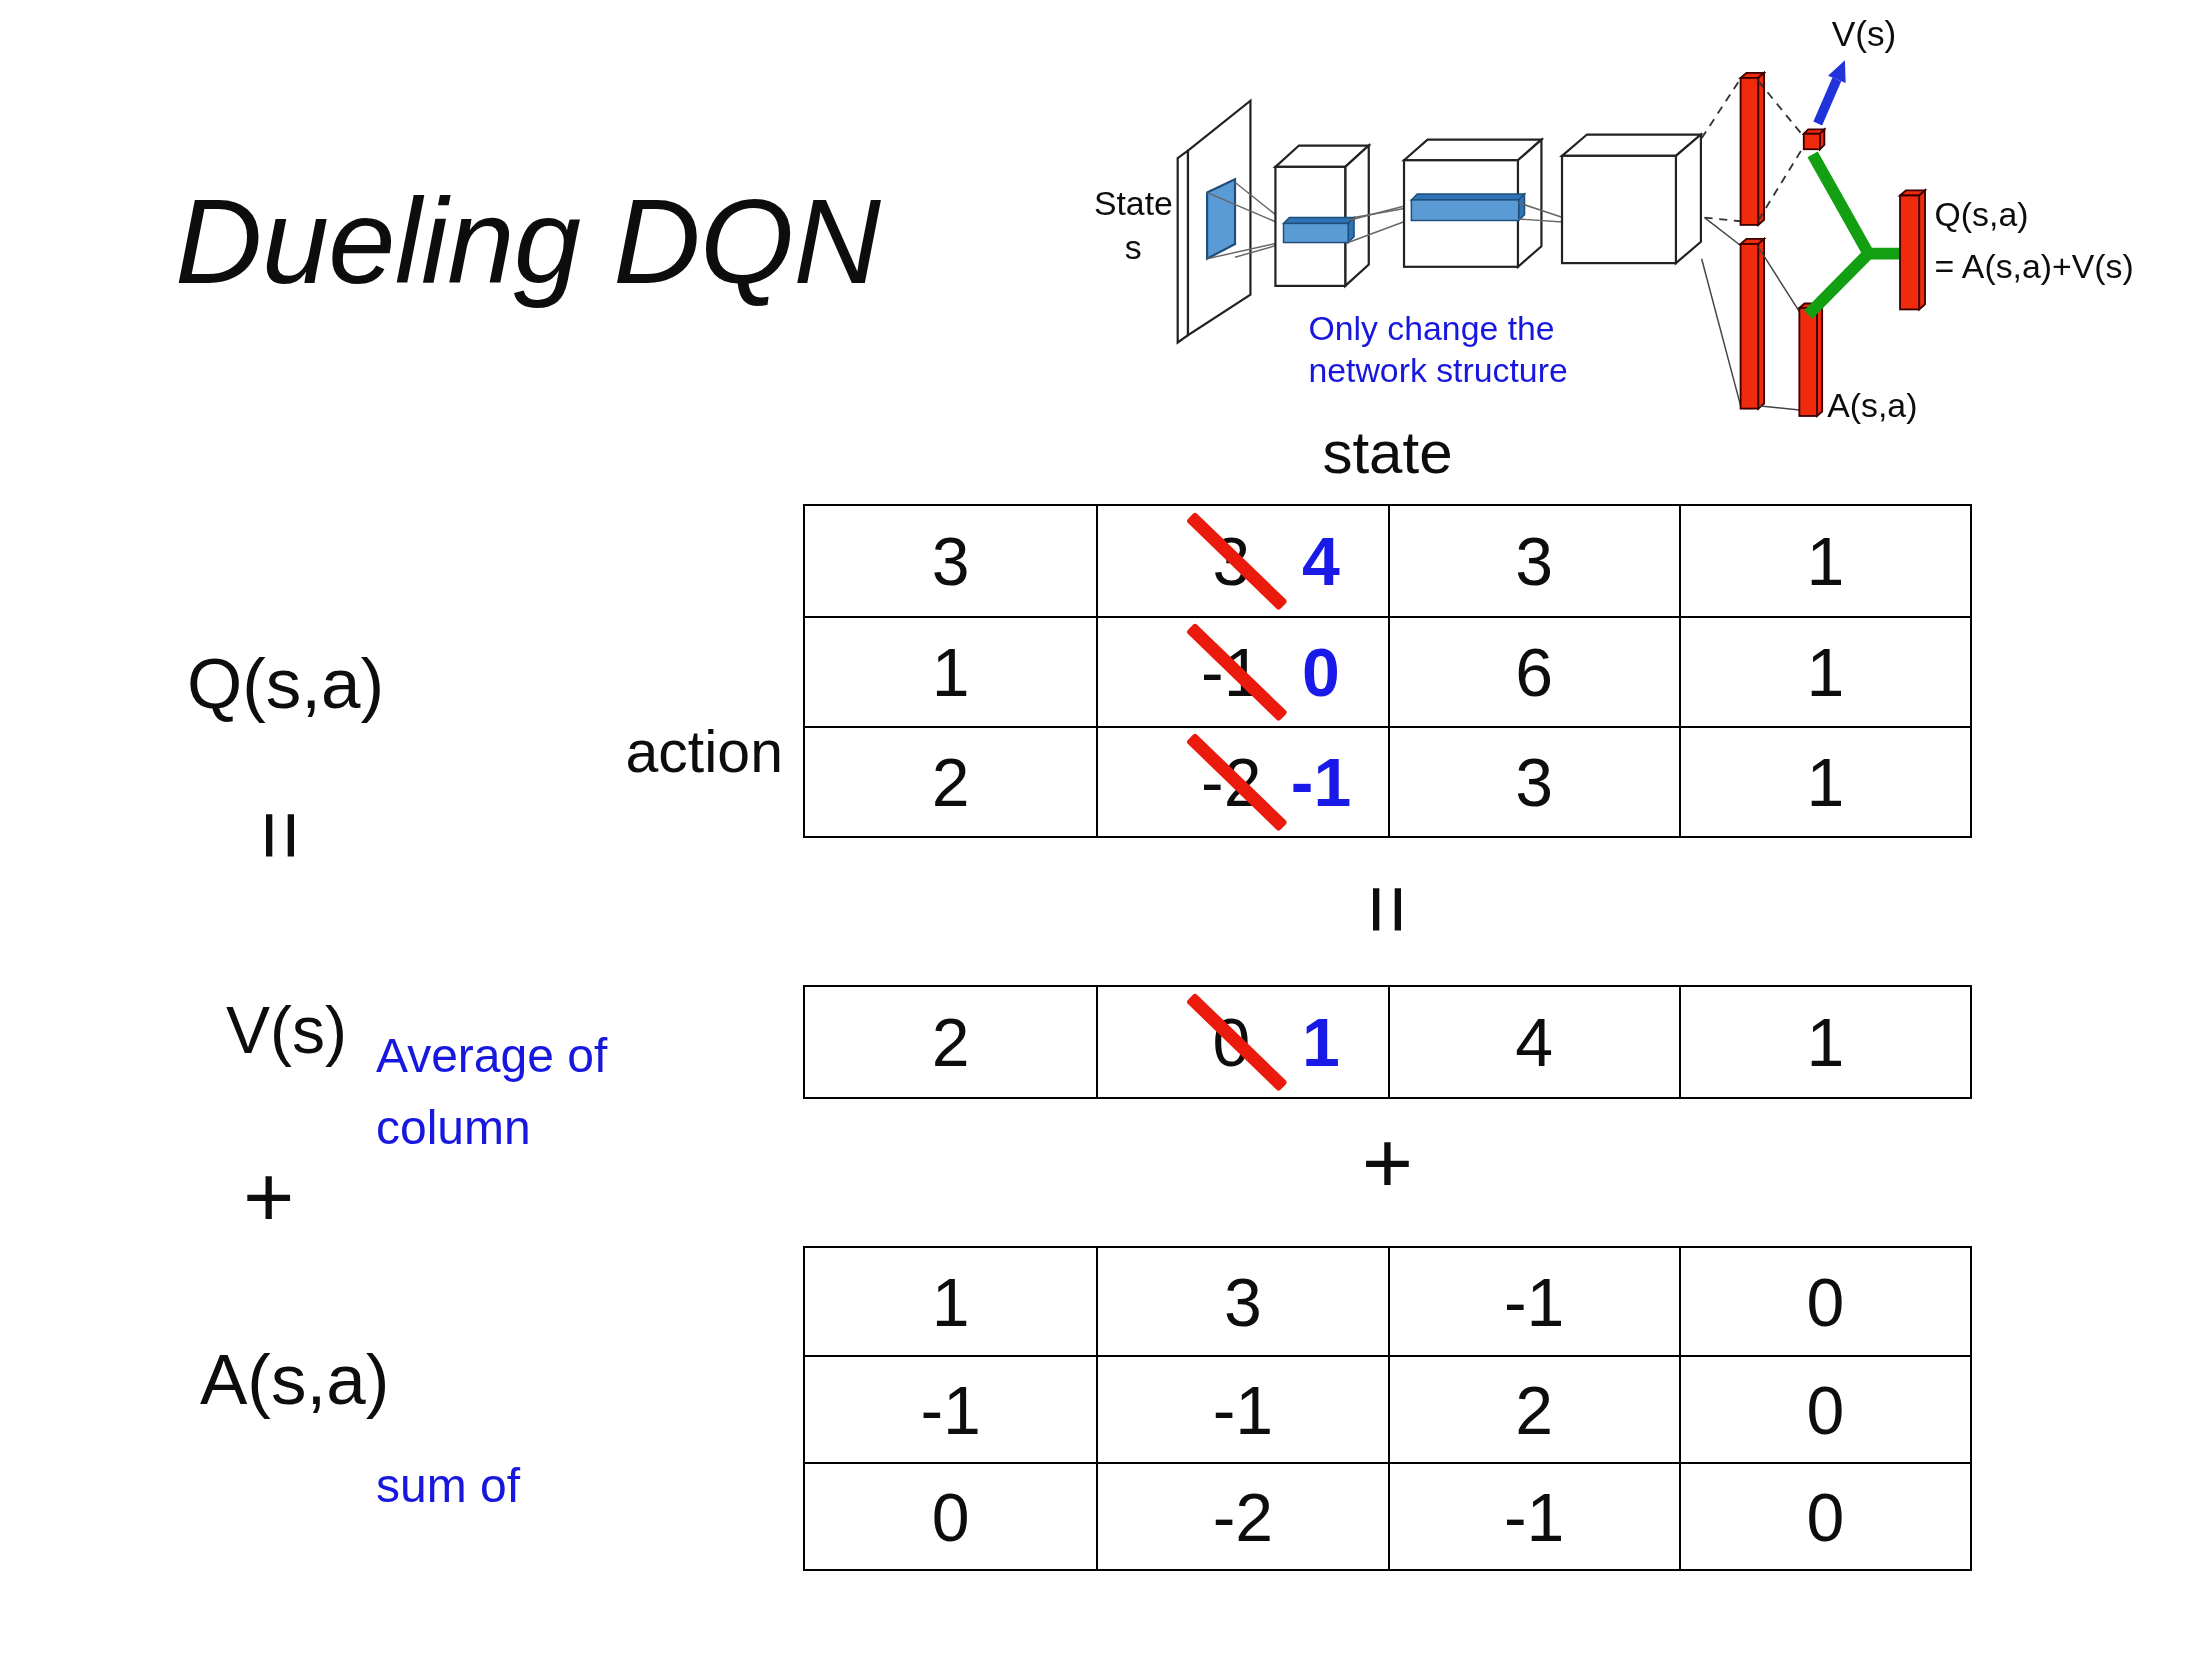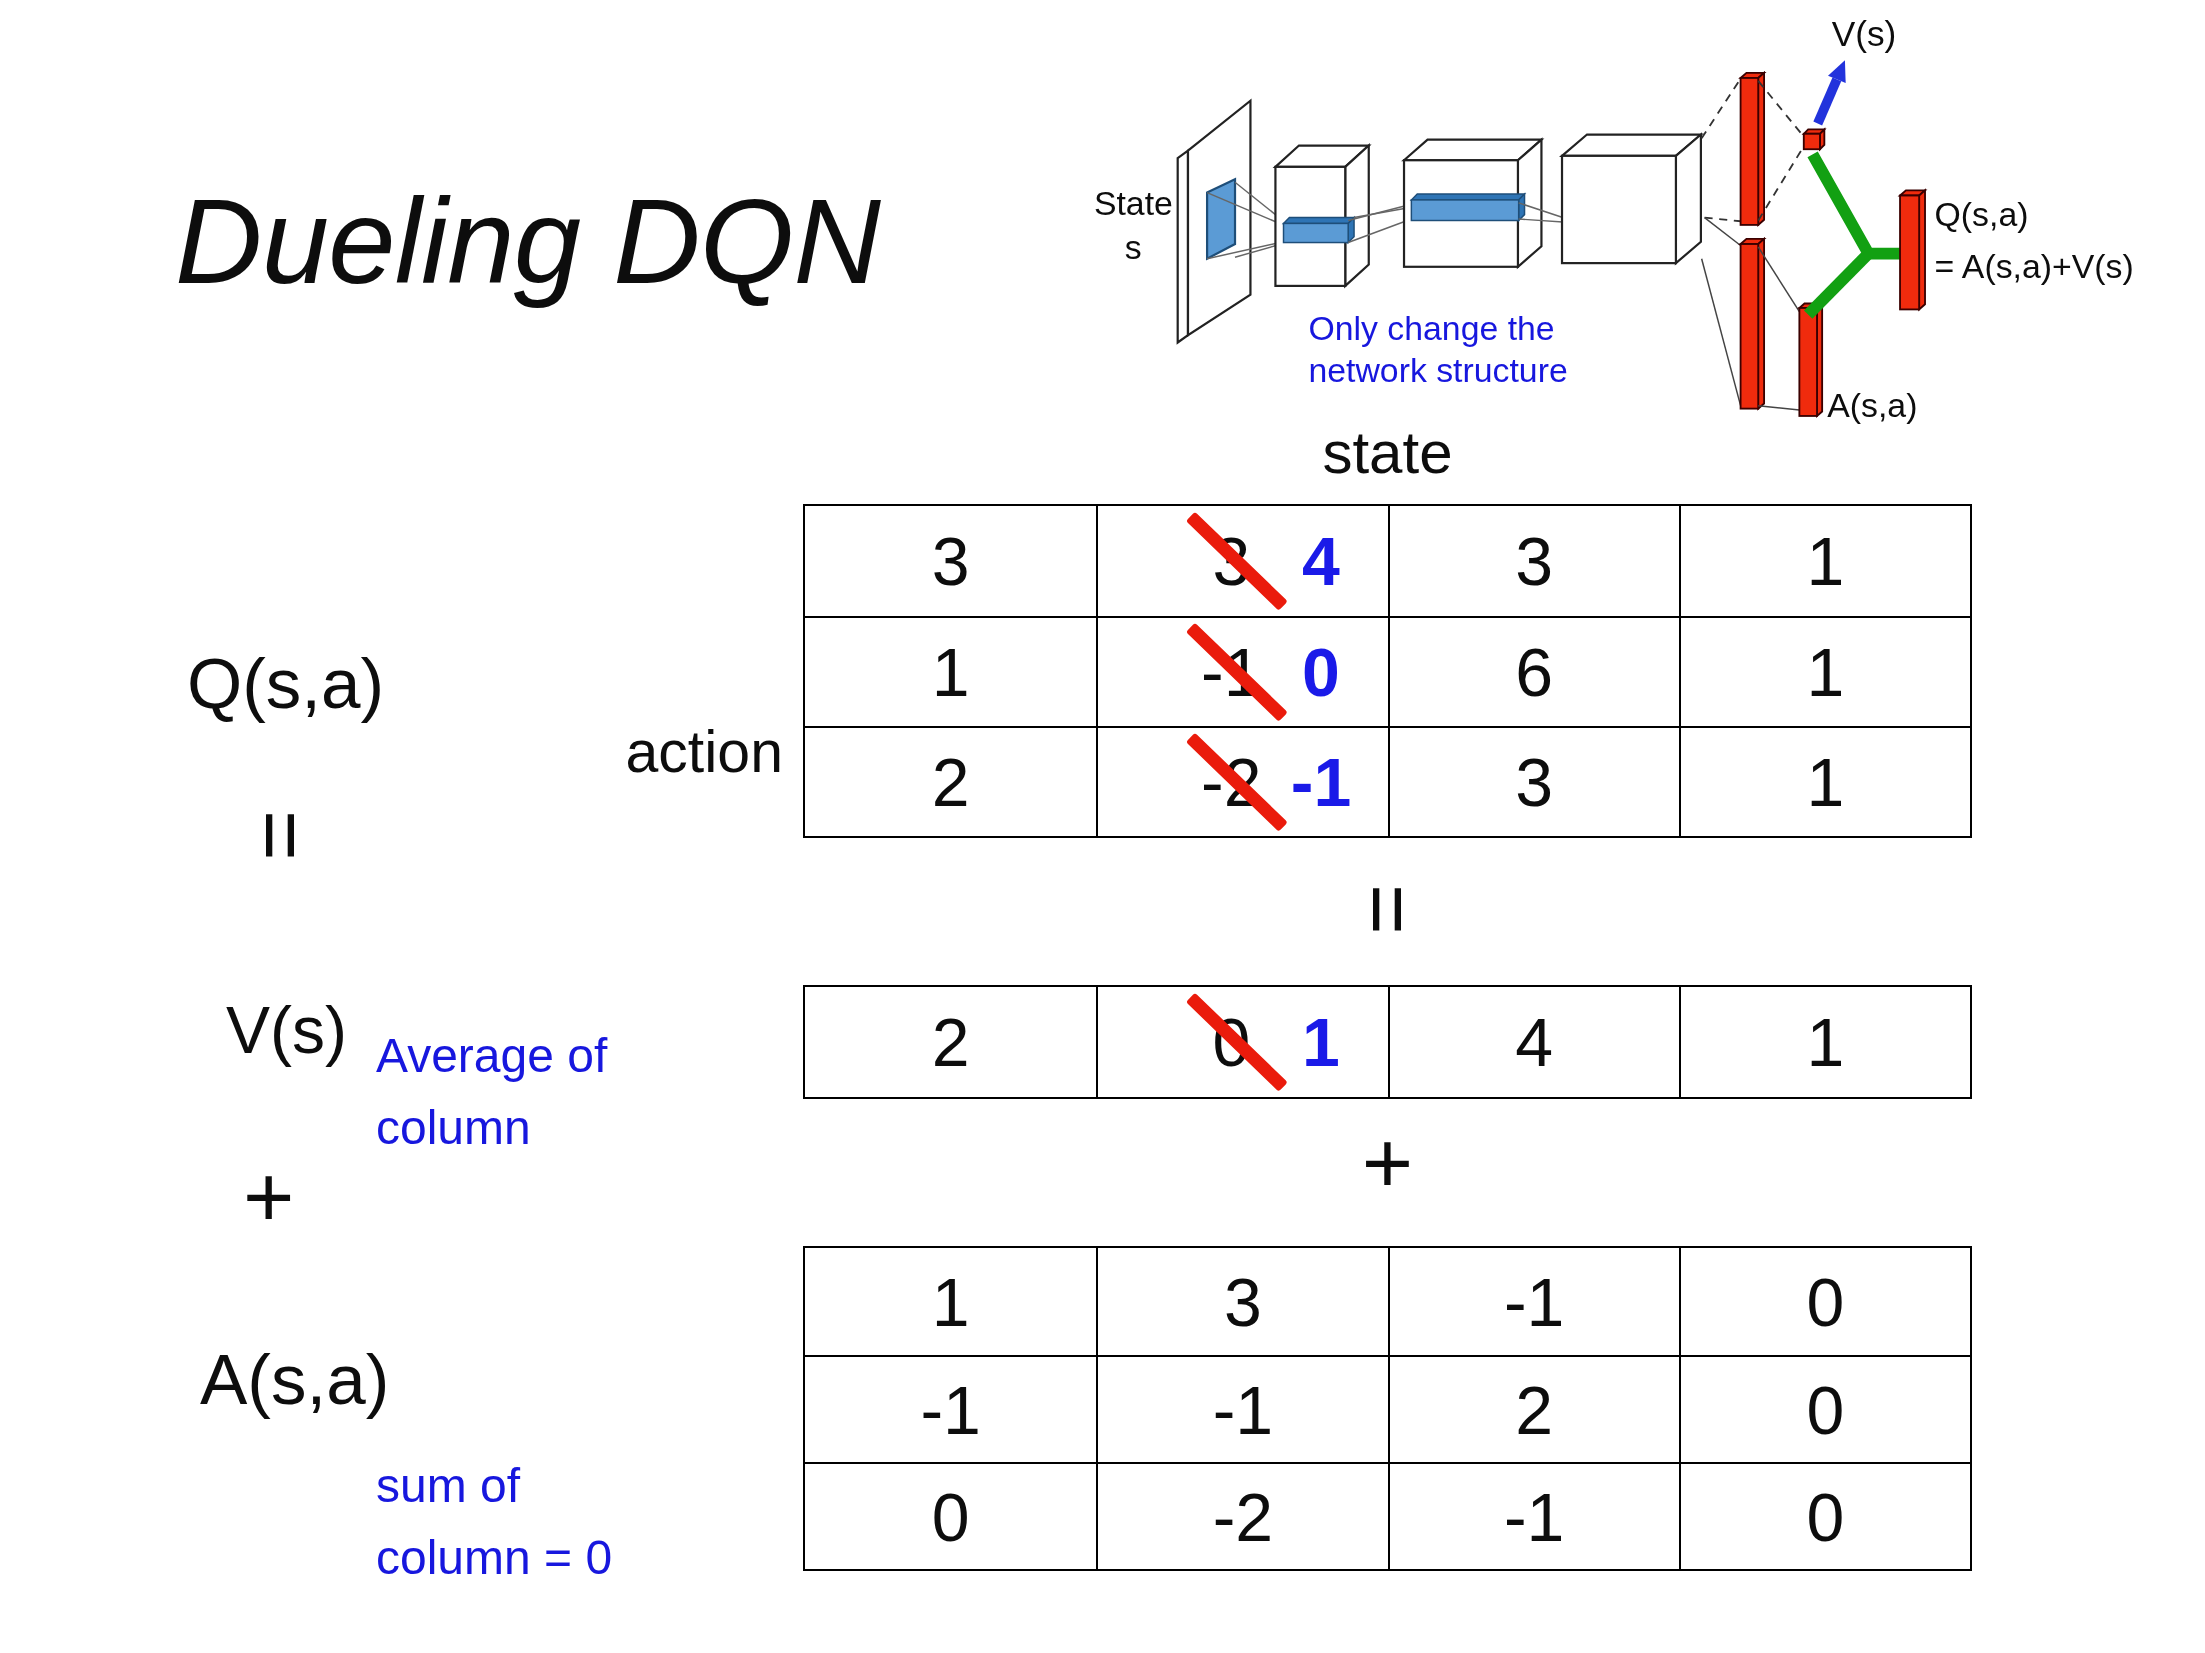--- a/index.html
+++ b/index.html
@@ -192,21 +192,20 @@
   <div id="q-label" class="lbl">Q(s,a)</div>
   <div id="v-label" class="lbl">V(s)</div>
   <div id="a-label" class="lbl">A(s,a)</div>
 
   <div id="avg-note" class="blue-note">
     <div>Average of</div>
     <div>column</div>
   </div>
   <div id="sum-note" class="blue-note">
     <div>sum of</div>
-    <div>column = 0</div>
   </div>
 
   <div id="eq-left" class="op-eq">=</div>
   <div id="eq-center" class="op-eq">=</div>
   <div id="plus-left" class="op-plus">+</div>
   <div id="plus-center" class="op-plus">+</div>
 
   <div class="mtable q">
     <div class="cell">
         <span>3</span>

